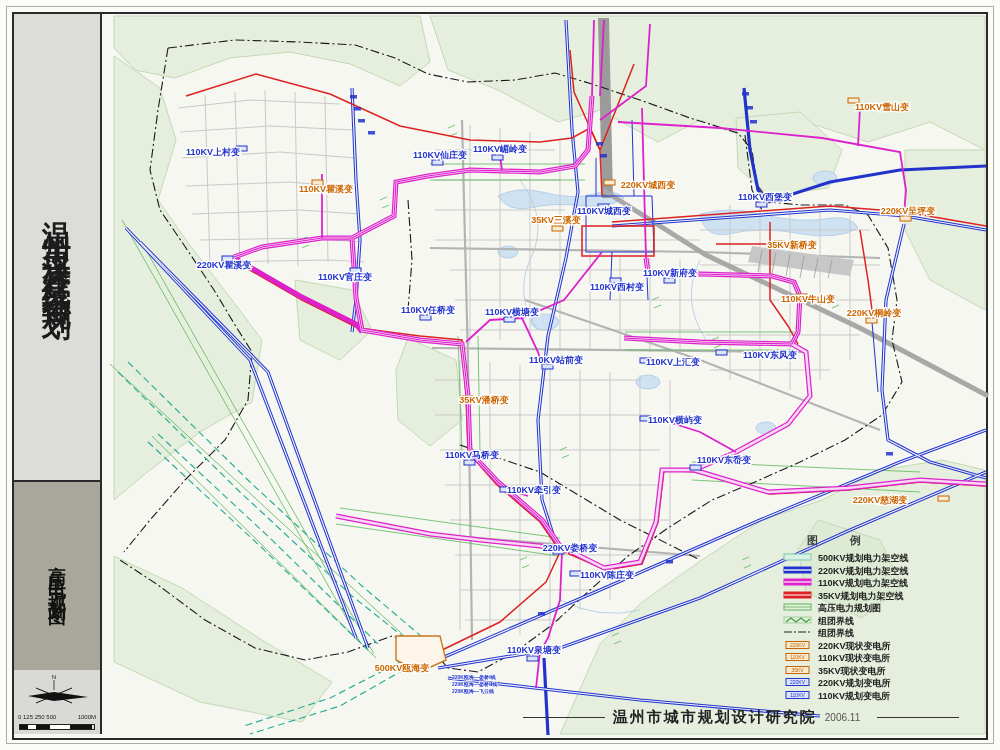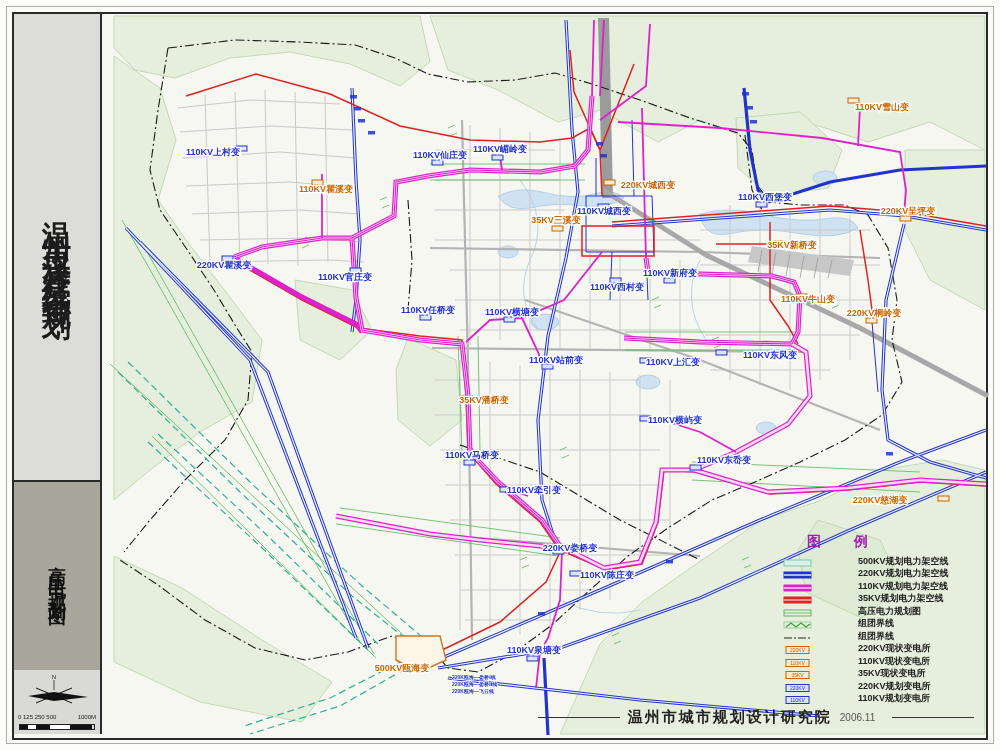--- a/index.html
+++ b/index.html
@@ -16,27 +16,27 @@
   .sb-sub{position:absolute;left:0;top:468px;width:100%;height:188px;border-bottom:2px solid #2a2a2a;
             display:flex;align-items:center;justify-content:center;background:#a9a79b;}
   .sb-sub span{writing-mode:vertical-rl;text-orientation:upright;font-family:"DejaVu Serif","Liberation Serif",serif;
             font-weight:bold;font-size:18px;letter-spacing:7px;color:#111;}
   .sb-compass{position:absolute;left:0;top:656px;width:100%;height:64px;background:#d9d9d5;}
   .scale-row{position:absolute;left:4px;top:44px;width:78px;font-size:6px;color:#222;}
   .scale-bar{position:absolute;left:5px;top:54px;height:4px;width:74px;display:flex;border:1px solid #222;}
   .scale-bar i{display:block;height:100%;}
   
   .legend{position:absolute;left:783px;top:533px;width:200px;}
-  .lg-title{font-size:14px;font-weight:bold;letter-spacing:14px;color:#a21caf;margin-left:24px;margin-bottom:4px;
+  .lg-title{font-size:11px;font-weight:bold;letter-spacing:14px;color:#404040;margin-left:24px;margin-bottom:4px;
             font-family:"DejaVu Serif","Liberation Serif",serif;}
-  .lg-row{display:flex;align-items:flex-end;height:12.5px;gap:40px;}
+  .lg-row{display:flex;align-items:flex-start;height:12.5px;}
   .lg-row svg{flex:0 0 30px;margin-right:5px;}
   .lg-row span{font-size:9px;color:#222;white-space:nowrap;font-weight:bold;}
   
-  .credit{position:absolute;left:538px;top:708px;width:436px;display:flex;align-items:center;}
+  .credit{position:absolute;left:523px;top:708px;width:436px;display:flex;align-items:center;}
   .credit .rule{height:1px;background:#333;flex:1;}
   .credit .org{font-size:15px;font-weight:bold;color:#222;margin:0 8px;letter-spacing:2px;
                font-family:"DejaVu Serif","Liberation Serif",serif;}
   .credit .date{font-size:10px;color:#555;margin-right:17px;}
   svg text.lbl{font-size:9px;font-weight:bold;paint-order:stroke;stroke:#ffffff;stroke-width:2.5px;text-anchor:middle;}
   svg text.pl{fill:#2233cc;}
   svg text.ex{fill:#cc6600;}
   svg text.tiny{font-size:5px;paint-order:stroke;stroke:#fff;stroke-width:1px;fill:#2233cc;text-anchor:start;font-weight:bold;}
 </style>
 </head>

